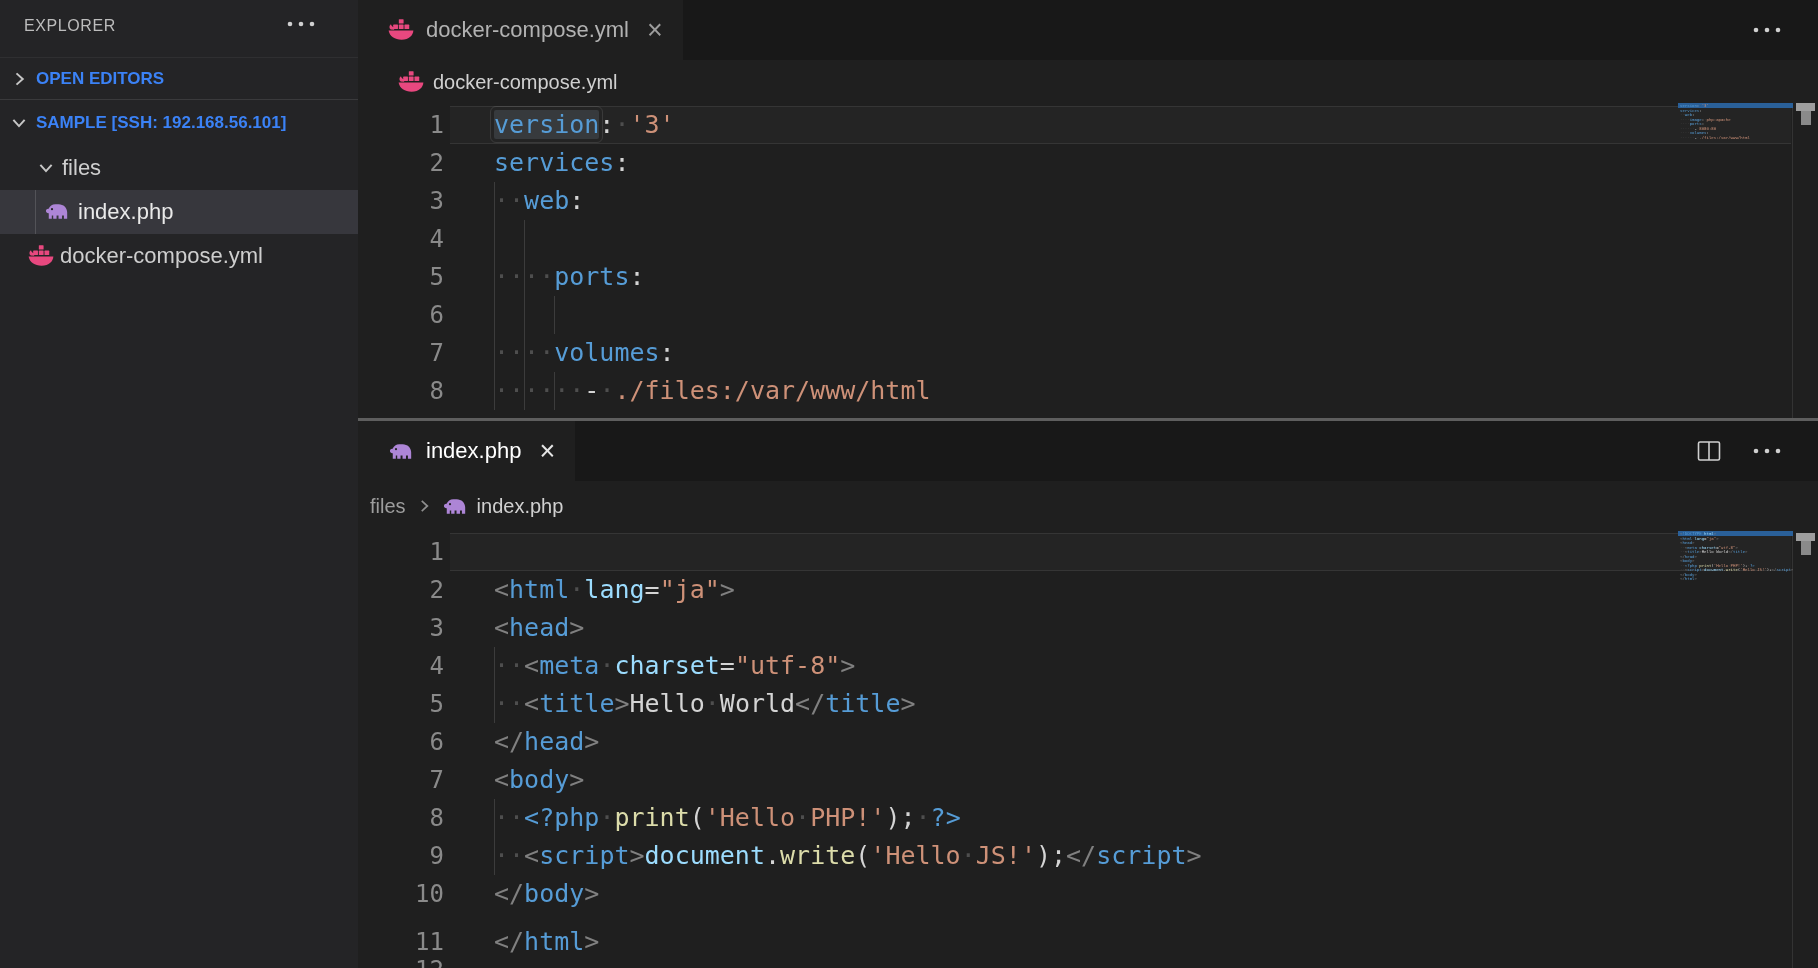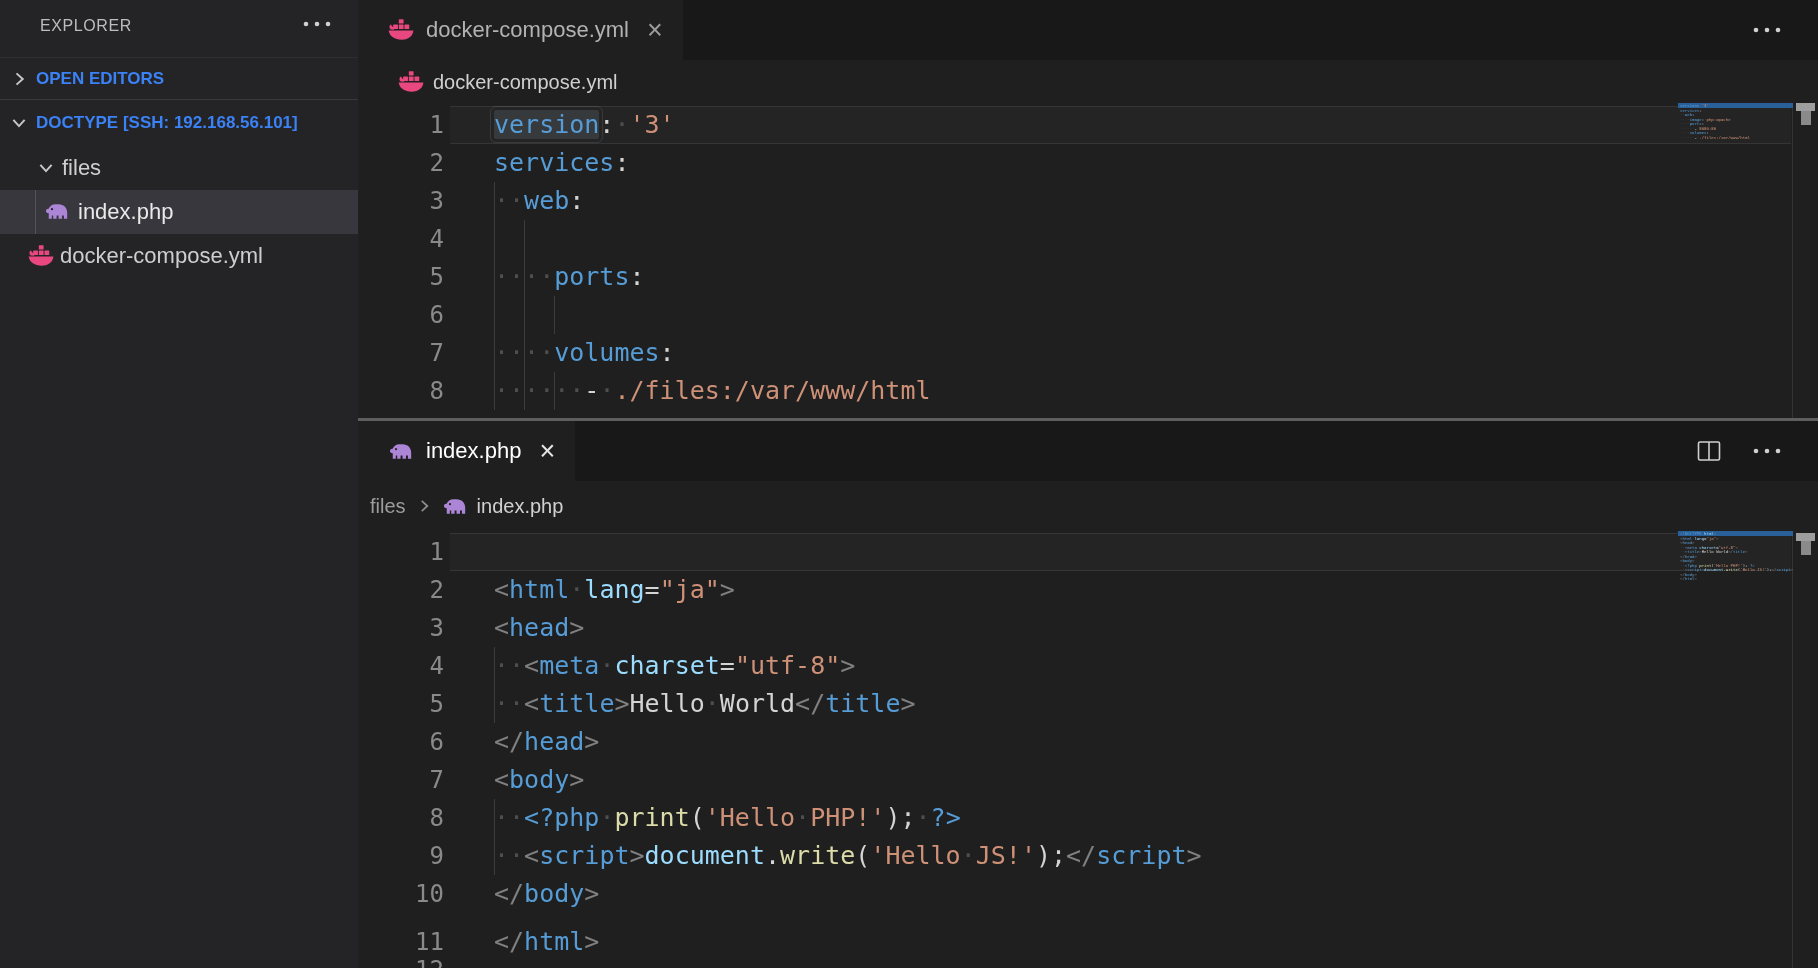--- a/index.html
+++ b/index.html
@@ -1,21 +1,21 @@
 <!DOCTYPE html>
 <html style="--c-key: #569cd6; --c-tag: #569cd6; --c-attr: #9cdcfe; --c-str: #ce9178; --c-func: #dcdcaa; --c-plain: #d4d4d4; --c-punct: #808080; --c-ws: #4e4e4e; --c-lineNumber: #8a8a8a; --c-accentPink: #e8487f; --c-accentPurple: #ad85d6; --c-minimapHighlight: #2a6099; --c-editorBg: #1f1f1f; --c-stripBg: #181818; --c-sidebarBg: #242426; --c-selectionRowBg: #37373d; --c-sashColor: #5e5e5e;"><head>
 <meta charset="utf-8">
 <style>
   html,body{margin:0;padding:0;background:#000;}
   #root{position:relative;width:1818px;height:968px;overflow:hidden;
         background:var(--c-stripBg,#181818);
         font-family:"Liberation Sans",sans-serif;-webkit-font-smoothing:antialiased;}
   
   #sidebar{position:absolute;left:0;top:0;width:358px;height:968px;background:var(--c-sidebarBg,#242426);z-index:6;}
-  .sb-header{position:absolute;top:0;left:16px;width:100%;height:56px;}
+  .sb-header{position:absolute;top:0;left:0;width:100%;height:56px;}
   .sb-title{position:absolute;left:24px;top:17px;font-size:16px;letter-spacing:.6px;color:#bdbdbd;}
   .sb-more{position:absolute;left:286px;top:20px;color:#d0d0d0;cursor:pointer;}
   .section-row{position:absolute;left:0;width:100%;display:flex;align-items:center;
                font-weight:bold;font-size:17px;color:#3b82f6;box-sizing:border-box;}
   #sec0{top:57px;height:42px;border-top:1px solid rgba(255,255,255,.05);}
   #sec1{top:99px;height:46px;border-top:1px solid #3a3a3c;}
   .section-row .chev{display:inline-flex;margin:0 7px 0 9px;color:#c6c6c6;}
   .tree-row{position:absolute;left:0;width:100%;height:44px;cursor:pointer;}
   .tree-row.selected{background:var(--c-selectionRowBg,#37373d);}
   .tree-row .t-chev{position:absolute;top:12px;color:#c6c6c6;}
@@ -99,21 +99,21 @@
           </svg>
         </span>
       <span>OPEN EDITORS</span>
     </div>
     <div class="section-row" id="sec1">
       <span class="chev">
           <svg viewBox="0 0 16 16" width="20" height="20" fill="none" stroke="currentColor" stroke-width="1.6">
             <path d="M3.5 5.5 L8 10.5 L12.5 5.5"></path>
           </svg>
         </span>
-      <span>DOCTYPE [SSH: 192.168.56.101]</span>
+      <span>SAMPLE [SSH: 192.168.56.101]</span>
     </div>
     <div id="tree">
         <div class="tree-row" style="top: 146px;">
           <span class="t-chev" style="left:36px">
             <svg viewBox="0 0 16 16" width="20" height="20" fill="none" stroke="currentColor" stroke-width="1.6">
               <path d="M3.5 5.5 L8 10.5 L12.5 5.5"></path>
             </svg>
           </span>
           <span class="t-label" style="left:62px">files</span>
         </div>

